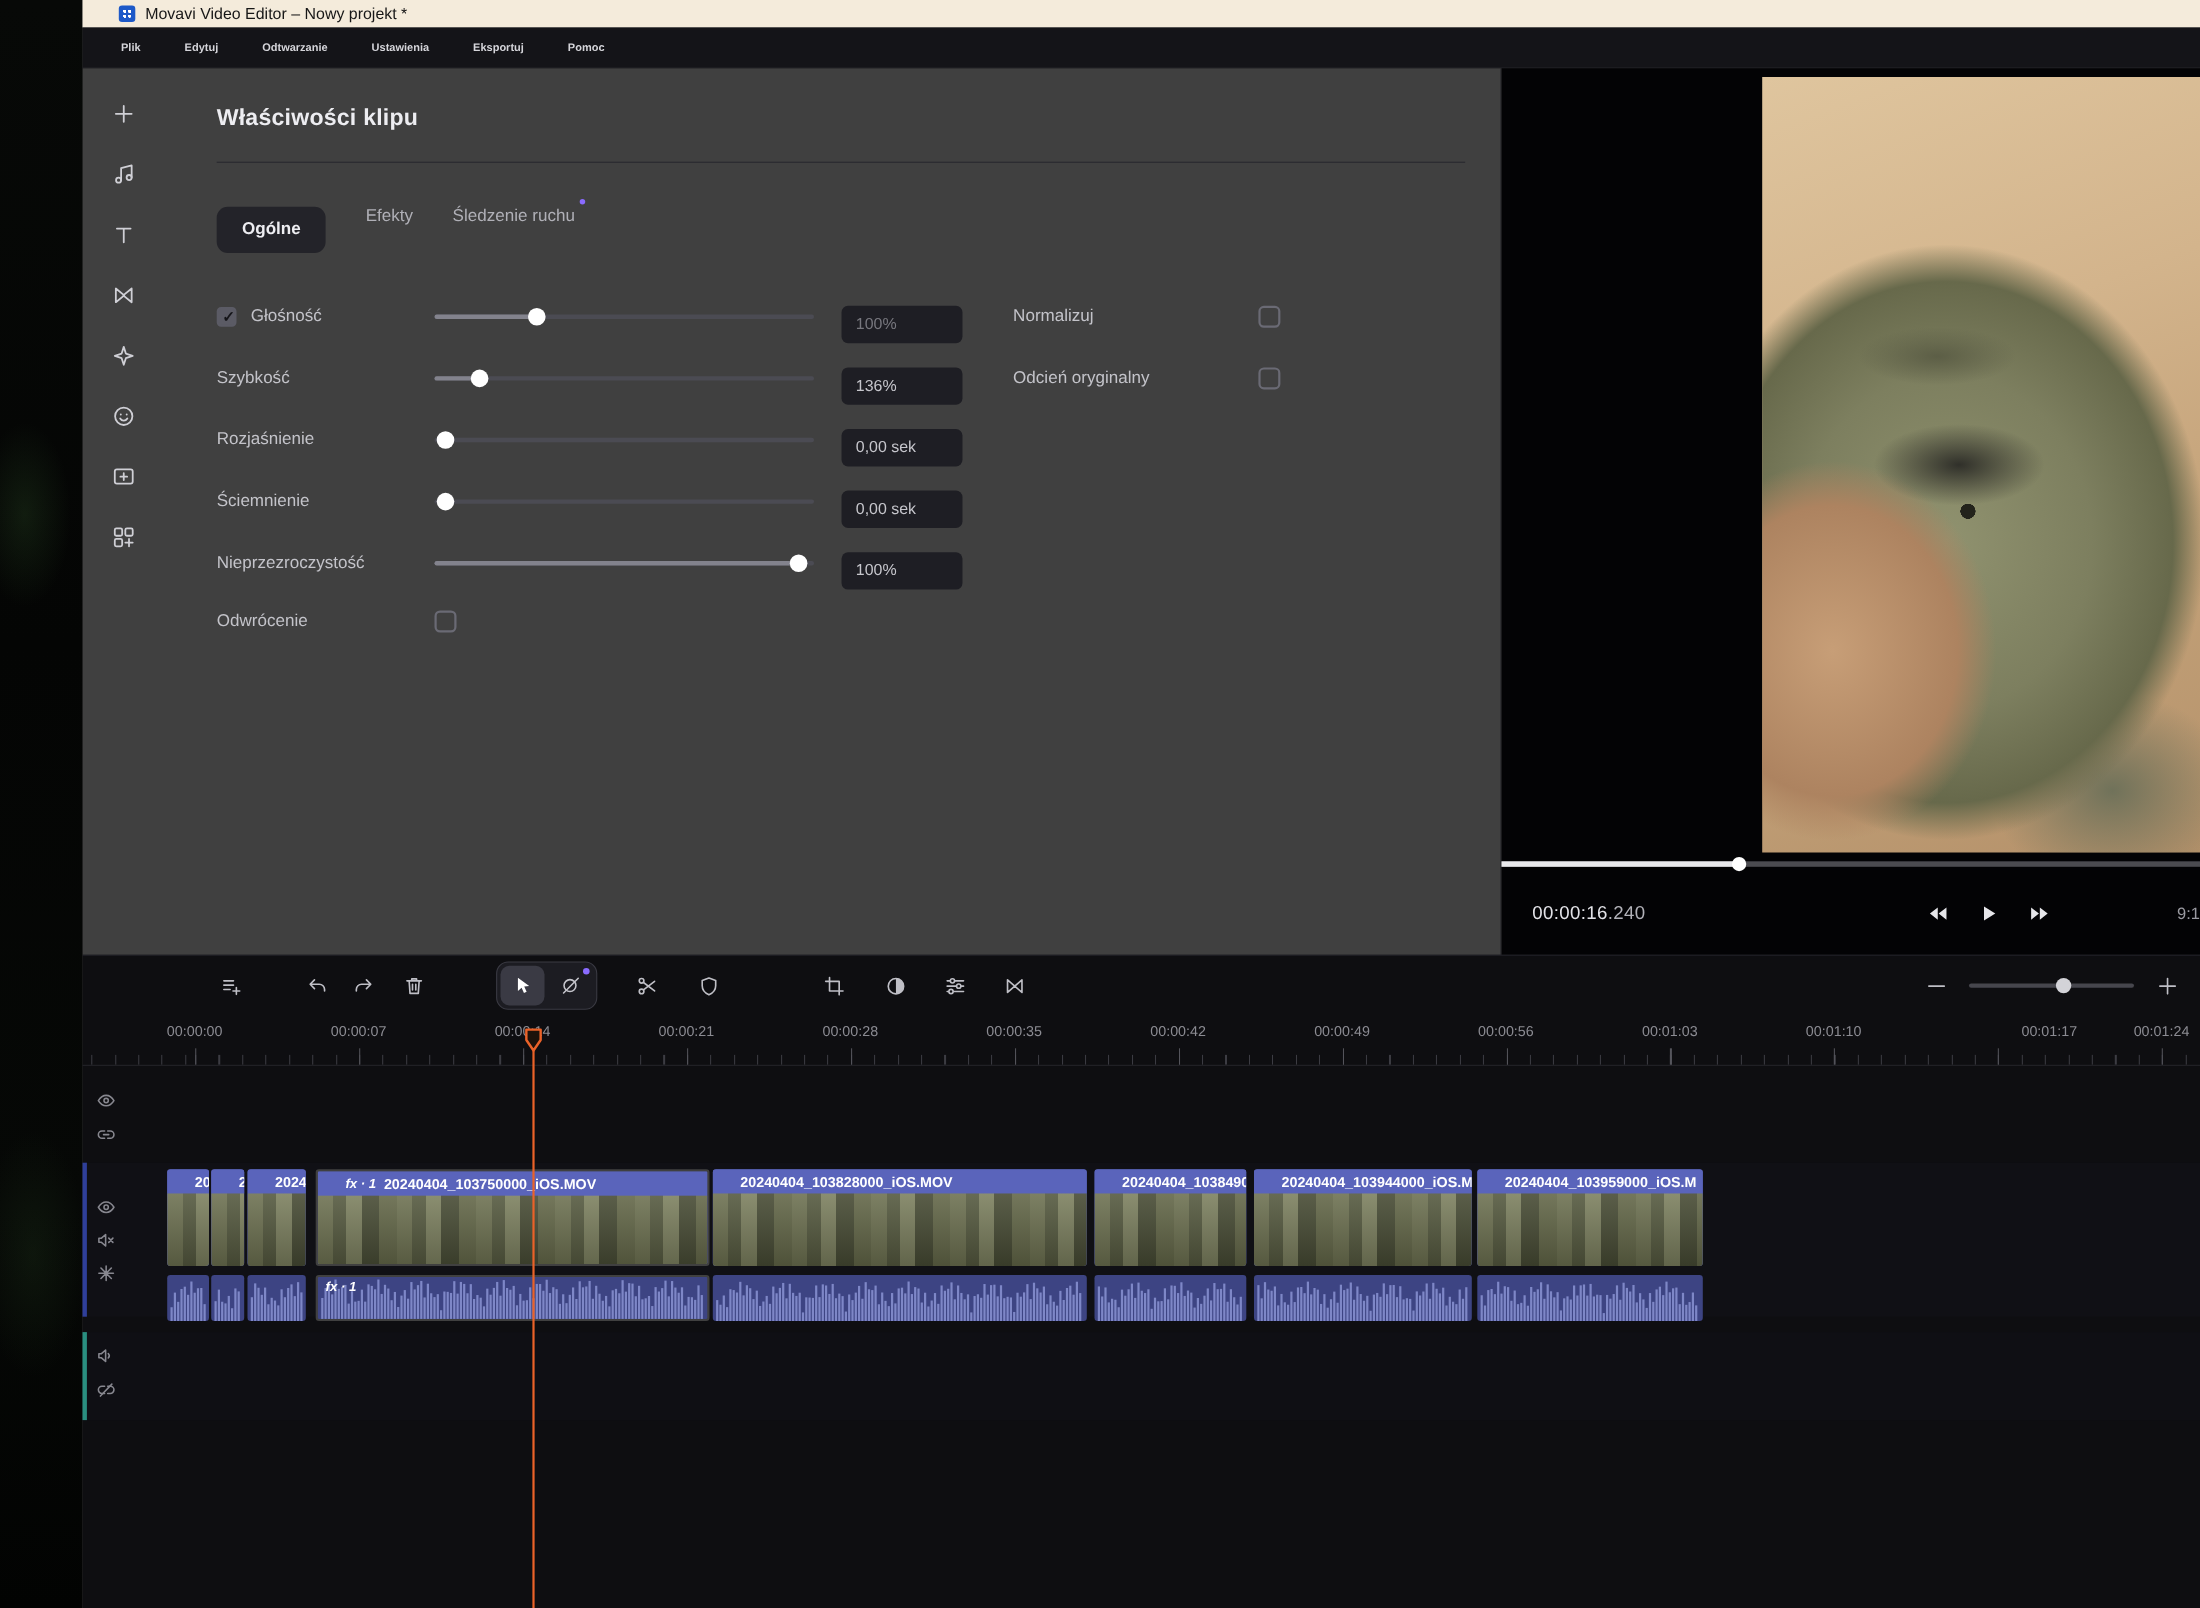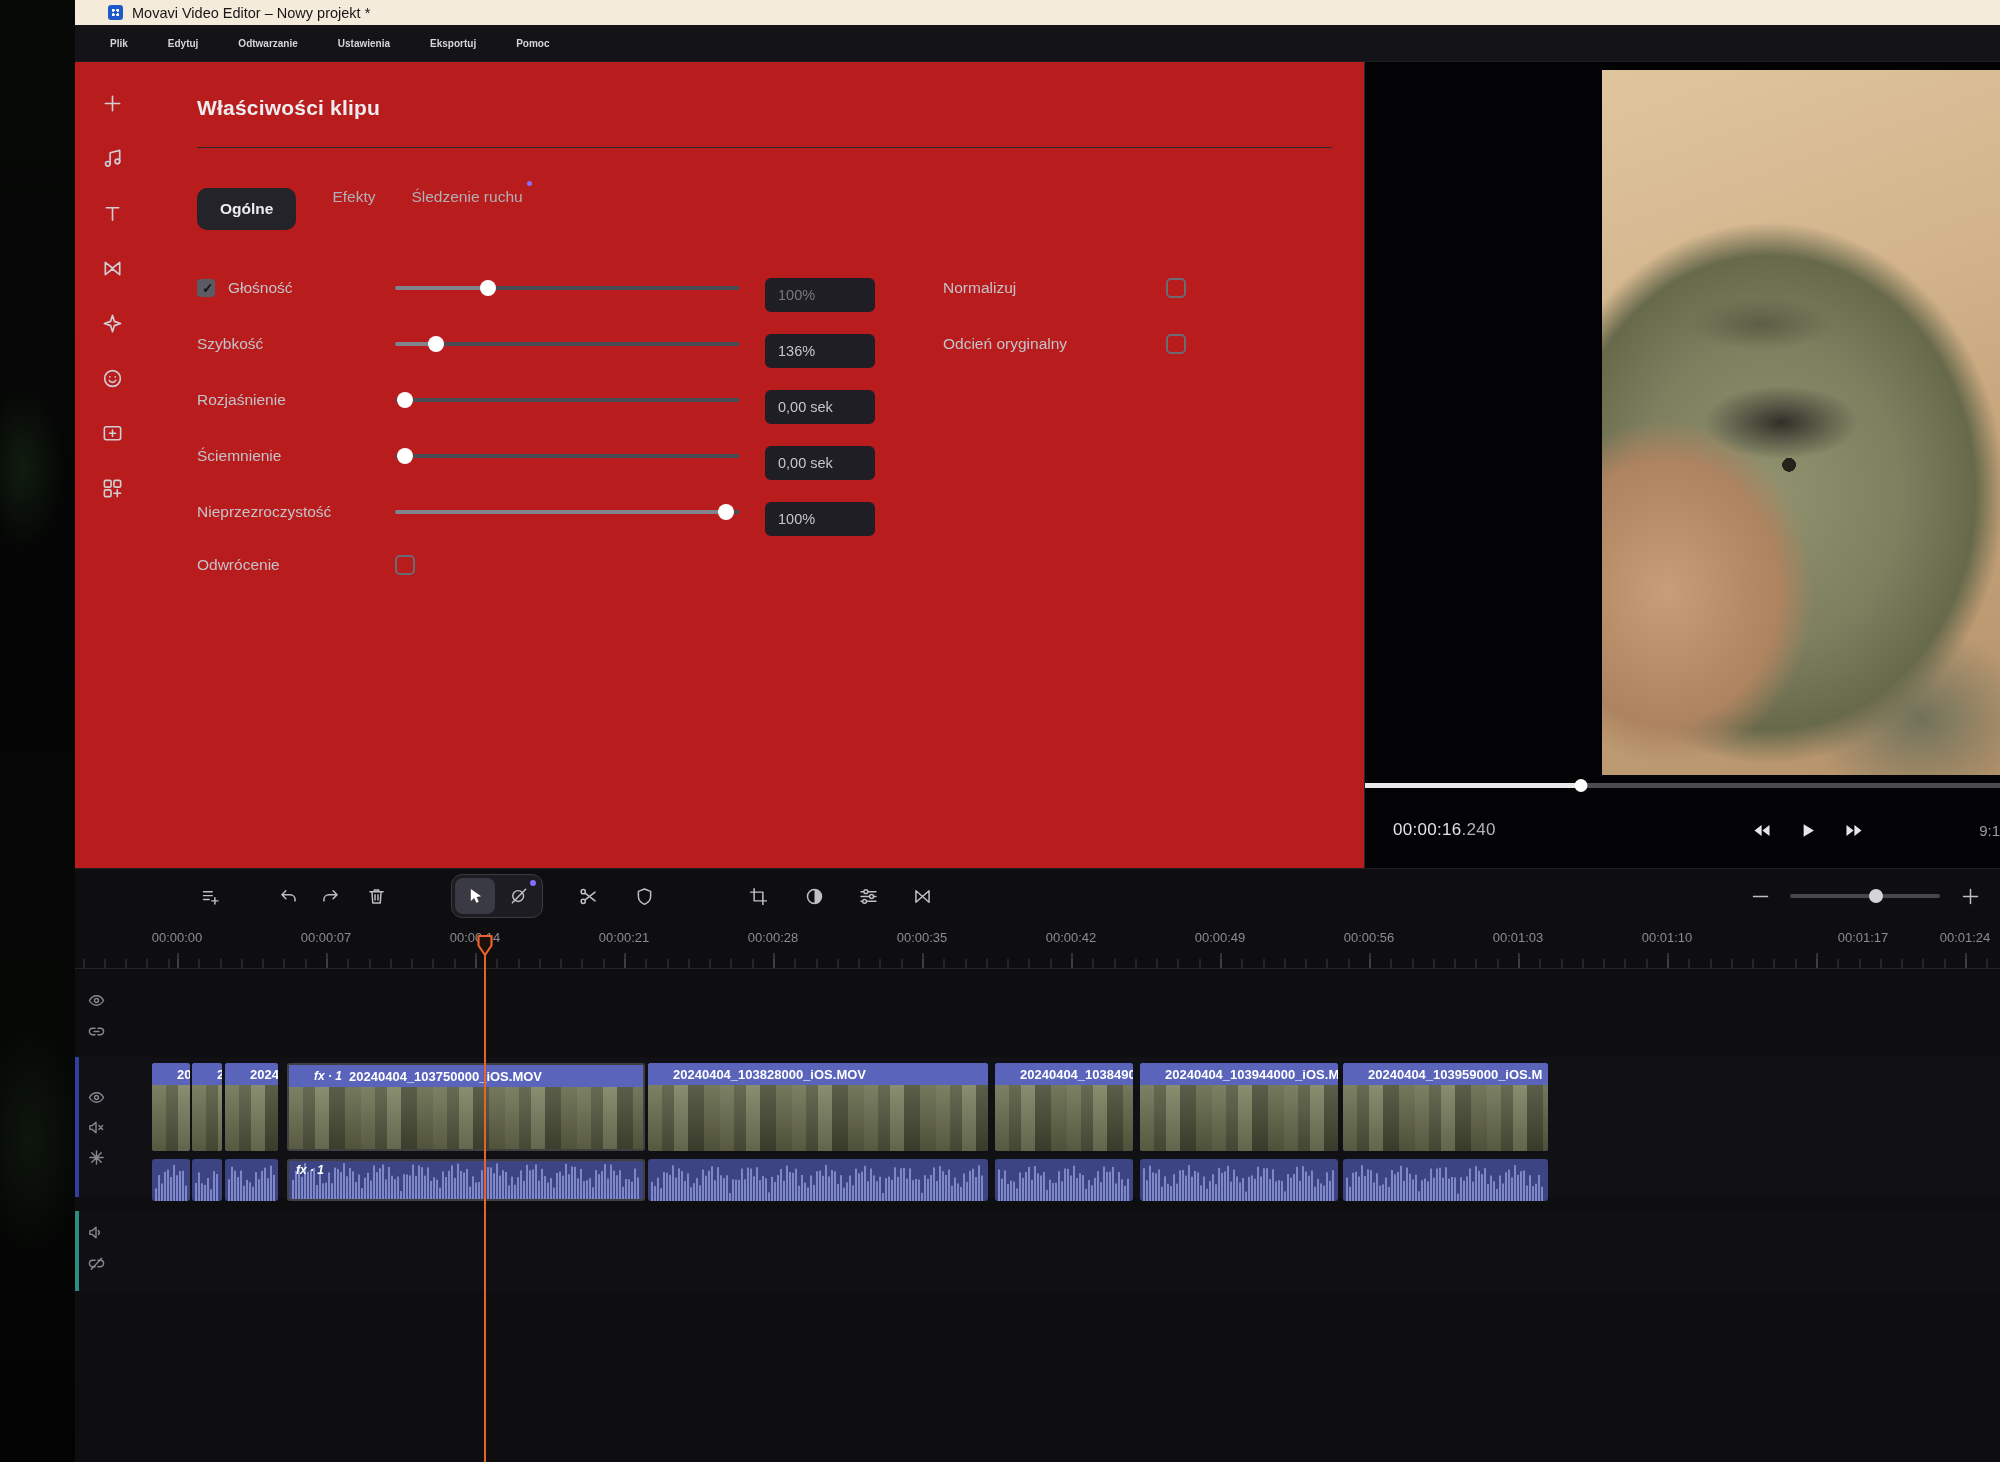--- a/index.html
+++ b/index.html
@@ -7,21 +7,21 @@
   body { position:relative; }
 
   
   .desktop { position:absolute; left:0; top:0; width:75px; height:1462px;
     background:
       radial-gradient(ellipse 60px 120px at 30% 32%, rgba(40,70,35,.35), transparent 70%),
       radial-gradient(ellipse 70px 160px at 40% 78%, rgba(35,60,30,.28), transparent 70%),
       linear-gradient(180deg,#070907,#040504 40%,#060806 75%,#020302); }
 
   
-  .window { position:absolute; left:75px; top:0; width:1925px; height:1462px; background:#b91c1c; display:flex; flex-direction:column; }
+  .window { position:absolute; left:75px; top:0; width:1925px; height:1462px; background:#404040; display:flex; flex-direction:column; }
 
   .titlebar { height:25px; background:#f4ebdb; display:flex; align-items:center; gap:9px; padding-left:33px; flex:0 0 auto; }
   .appicon { width:15px; height:15px; border-radius:3px; background:#1d59c8; position:relative; }
   .appicon::after { content:""; position:absolute; inset:3px;
     background:
       radial-gradient(circle 1.5px at 25% 25%, #fff 95%, transparent),
       radial-gradient(circle 1.5px at 75% 25%, #fff 95%, transparent),
       radial-gradient(circle 1.5px at 25% 75%, #fff 95%, transparent),
       radial-gradient(circle 1.5px at 75% 75%, #fff 95%, transparent); }
   .title-text { font-size:14.5px; color:#171717; }
@@ -45,21 +45,21 @@
   .tab.active { background:#232329; border-radius:10px; padding:12px 23px; color:#ededf1; font-weight:600; }
   .tab-dot { position:absolute; top:-7px; right:-9px; width:5px; height:5px; border-radius:50%; background:#8a6bff; }
 
   .prop-rows { margin-top:26px; }
   .prop-row { display:flex; align-items:center; height:56px; }
   .prop-row.tall { height:62px; }
   .prop-row.short { height:50px; }
   .col-label { width:198px; display:flex; align-items:center; gap:13px; font-size:15.5px; color:#c3c3c9; flex:0 0 auto; }
   .col-slider { width:345px; flex:0 0 auto; }
   .col-value { margin-left:25px; flex:0 0 auto; }
-  .col-label2 { margin-left:68px; width:223px; font-size:15.5px; color:#c3c3c9; flex:0 0 auto; }
+  .col-label2 { margin-left:46px; width:223px; font-size:15.5px; color:#c3c3c9; flex:0 0 auto; }
 
   .slider { position:relative; width:345px; height:16px; }
   .slider .track { position:absolute; top:6px; left:0; right:0; height:4px; border-radius:2px; background:#4b4b53; }
   .slider .fill  { position:absolute; top:6px; left:0; height:4px; border-radius:2px; background:#83838d; }
   .slider .knob  { position:absolute; top:0; width:16px; height:16px; border-radius:50%; background:#fff; transform:translateX(-50%); }
 
   .checkbox { width:20px; height:20px; border:2px solid #6a6a74; border-radius:5px; background:transparent; flex:0 0 auto; }
   .checkbox.small { width:18px; height:18px; border-radius:4px; }
   .checkbox.checked { background:#5b5b65; border-color:#5b5b65; position:relative; }
   .checkbox.checked::after { content:"✓"; position:absolute; top:-1px; left:3px; font-size:14px; font-weight:700; color:#141418; }

